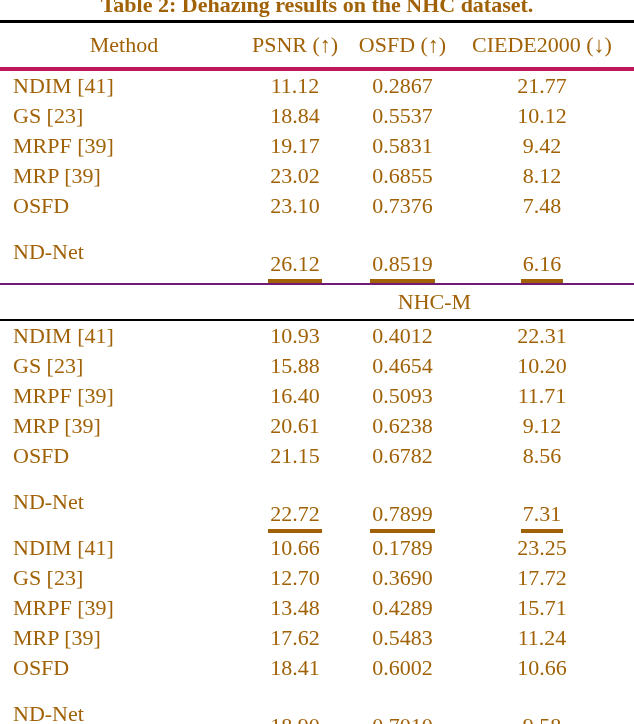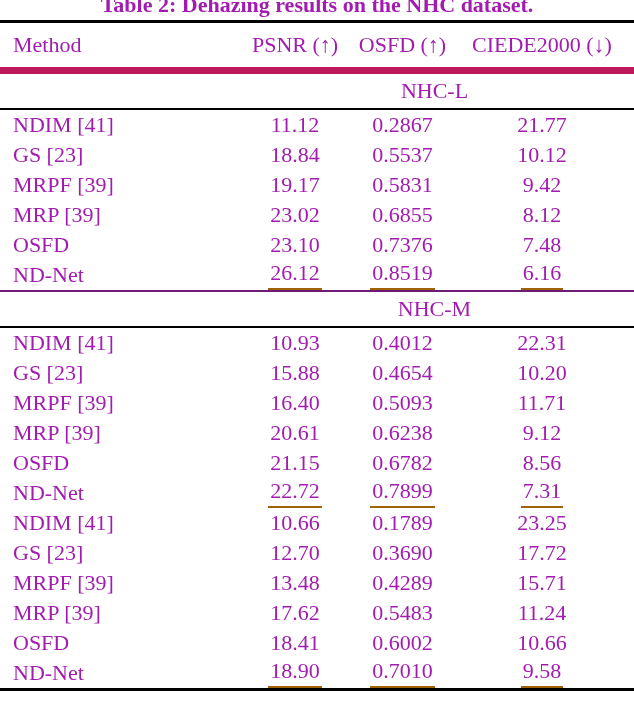--- a/index.html
+++ b/index.html
@@ -1,20 +1,20 @@
 <!DOCTYPE html>
 <html><head>
 <meta charset="utf-8">
 <style>
   html, body { margin: 0; padding: 0; background: #ffffff; }
   .page {
     width: 634px;
     height: 724px;
     background: #ffffff;
-    color: #a21caf;
+    color: #a16207;
     font-family: "Liberation Serif", "DejaVu Serif", serif;
     overflow: hidden;
     position: relative;
   }
   .caption-clip {
     height: 20px;
     overflow: hidden;
   }
   .caption-text {
     font-size: 22px;
@@ -43,35 +43,37 @@
     height: 30px;
     white-space: nowrap;
   }
   .method {
     text-align: left;
     padding-left: 13px;
   }
   tr.header-row th {
     height: 44px;
     border-top: 3px solid #000;
-    border-bottom: 7px solid #be185d;
+    border-bottom: 4px solid #be185d;
+    text-align: center;
   }
   tr.band-row td {
     height: 34px;
     border-bottom: 2px solid #000;
   }
   tr.band-row.sec-start td {
     border-top: 2px solid #701a75;
   }
   tr.bold td { font-weight: normal; }
   tr.last-row td { border-bottom: 3px solid #000; }
   .ul {
     display: inline-block;
-    border-bottom: 2px solid #a16207;
+    border-bottom: 4px solid #a16207;
     padding: 0 2px 2px 2px;
+    margin-top: 30px;
   }
 </style>
 </head>
 <body>
 
 <div class="page">
 
   <div class="caption-clip">
     <div class="caption-text">Table 2: Dehazing results on the NHC dataset.</div>
   </div>
@@ -86,24 +88,20 @@
     <thead>
       <tr class="header-row">
         <th class="method">Method</th>
         <th>PSNR (↑)</th>
         <th>OSFD (↑)</th>
         <th>CIEDE2000 (↓)</th>
       </tr>
     </thead>
 
     <tbody>
-      <tr class="band-row">
-        <td class="method"></td>
-        <td colspan="3">NHC-L</td>
-      </tr>
       <tr class="data-row">
         <td class="method">NDIM [41]</td>
         <td>11.12</td>
         <td>0.2867</td>
         <td>21.77</td>
       </tr>
       <tr class="data-row">
         <td class="method">GS [23]</td>
         <td>18.84</td>
         <td>0.5537</td>

